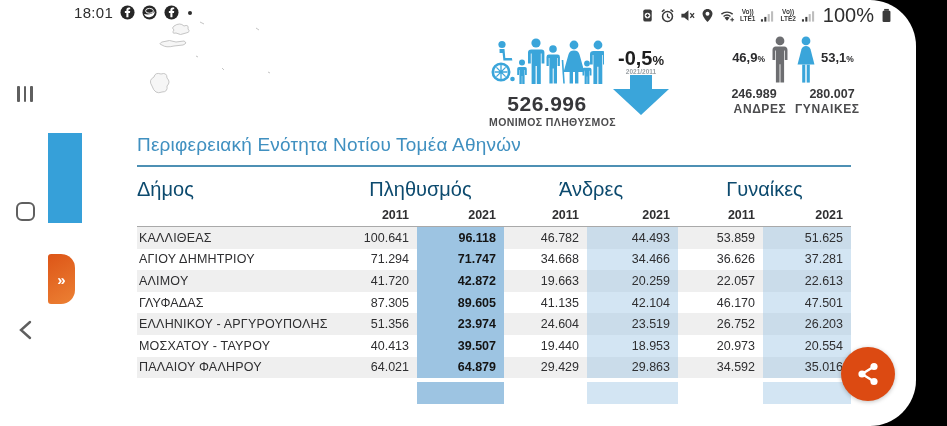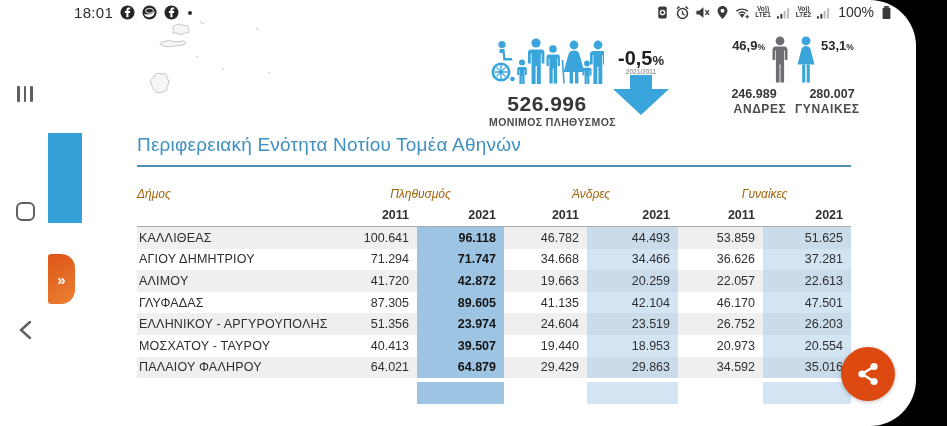--- a/index.html
+++ b/index.html
@@ -10,21 +10,21 @@
   
   .statusbar{position:absolute;left:0;top:0;width:100%;height:28px;}
   .sb-left{position:absolute;left:74px;top:4px;display:flex;align-items:center;gap:7px;}
   .sb-time{font-size:15px;color:#2e2e2e;letter-spacing:.3px;}
   .notif-ic{width:15px;height:15px;display:block;}
   .sb-dot{width:4px;height:4px;border-radius:50%;background:#2e2e2e;margin-left:2px;}
   .sb-right{position:absolute;right:22px;top:4px;display:flex;align-items:center;gap:5px;}
   .st-ic{width:15px;height:15px;display:block;}
   .volte{display:flex;flex-direction:column;align-items:center;line-height:6.5px;}
   .volte span{font-size:6.5px;font-weight:bold;color:#3a3a3a;}
-  .sb-batt-pct{font-size:14px;color:#2e2e2e;margin-left:2px;}
+  .sb-batt-pct{font-size:20px;color:#2e2e2e;margin-left:2px;}
 
   
   .map-marks{position:absolute;left:138px;top:16px;pointer-events:none;}
 
   
   .nav-recents{position:absolute;left:17px;top:86px;display:flex;gap:4px;}
   .nav-recents i{display:block;width:2.5px;height:16px;background:#5f5f5f;border-radius:1px;}
   .nav-home{position:absolute;left:16px;top:202px;width:19px;height:19px;border:2.5px solid #5f5f5f;border-radius:6px;}
   .nav-back{position:absolute;left:18px;top:320px;}
   .scroll-ind{position:absolute;left:48px;top:133px;width:34px;height:90px;background:#36a0d9;}
@@ -35,36 +35,36 @@
   
   .pict-block{position:absolute;left:489px;top:36px;width:116px;text-align:center;}
   .pop-value{margin-top:2px;font-size:21px;font-weight:bold;color:#37373a;letter-spacing:.5px;}
   .pop-label{font-size:10.5px;font-weight:bold;color:#4c4c4e;letter-spacing:.4px;white-space:nowrap;}
   .change-block{position:absolute;left:606px;top:47px;width:70px;text-align:center;}
   .change-value{font-size:20px;font-weight:bold;color:#1e1e1e;}
   .change-value .unit{font-size:13px;}
   .change-period{font-size:6.5px;color:#9aa0a4;font-weight:bold;margin-top:-2px;}
   .gender-block{position:absolute;left:722px;top:36px;width:142px;}
   .gender-row{display:flex;align-items:flex-start;justify-content:center;gap:4px;}
-  .gpct{font-size:13px;font-weight:bold;color:#2b2b2d;margin-top:2px;white-space:nowrap;}
+  .gpct{font-size:13px;font-weight:bold;color:#2b2b2d;margin-top:14px;white-space:nowrap;}
   .gpct .unit{font-size:8.5px;}
   .gvals{display:flex;justify-content:center;gap:16px;margin-top:3px;}
   .gvals span{width:62px;text-align:center;font-size:12.5px;font-weight:bold;color:#38383a;}
   .glabels{display:flex;justify-content:center;gap:4px;margin-top:1px;}
   .glabels span{width:62px;text-align:center;font-size:12px;font-weight:bold;color:#4c4c4e;letter-spacing:.6px;}
 
   
   .sec-title{position:absolute;left:137px;top:134px;font-size:19px;color:#4090c0;letter-spacing:.2px;}
   .sec-underline{position:absolute;left:137px;top:165px;width:714px;height:2px;background:#4d90b4;}
 
   
   .tablewrap{position:absolute;left:137px;top:178px;width:714px;}
   .tgrid{display:grid;grid-template-columns:200px 80px 87px 83px 91px 85px 88px;}
   .ghead{height:26px;align-items:end;}
-  .ghead .g{font-size:12px;color:#a16207;padding-bottom:3px;font-style:italic;}
+  .ghead .g{font-size:20px;color:#0c4a6e;padding-bottom:3px;}
   .g-name{grid-column:1;}
   .g-pop{grid-column:2/4;text-align:center;}
   .g-men{grid-column:4/6;text-align:center;}
   .g-wom{grid-column:6/8;text-align:center;}
   .years{height:23px;border-bottom:1px solid #a9a9a9;align-items:center;}
   .yh{font-size:12.5px;font-weight:bold;color:#2f2f31;text-align:right;padding-right:8px;}
   .trow{height:21.6px;}
   #tbody .trow:nth-child(odd){background:#efefef;}
   #tbody .trow:last-child{margin-top:4px;}
   .cell{height:100%;display:flex;align-items:center;}

